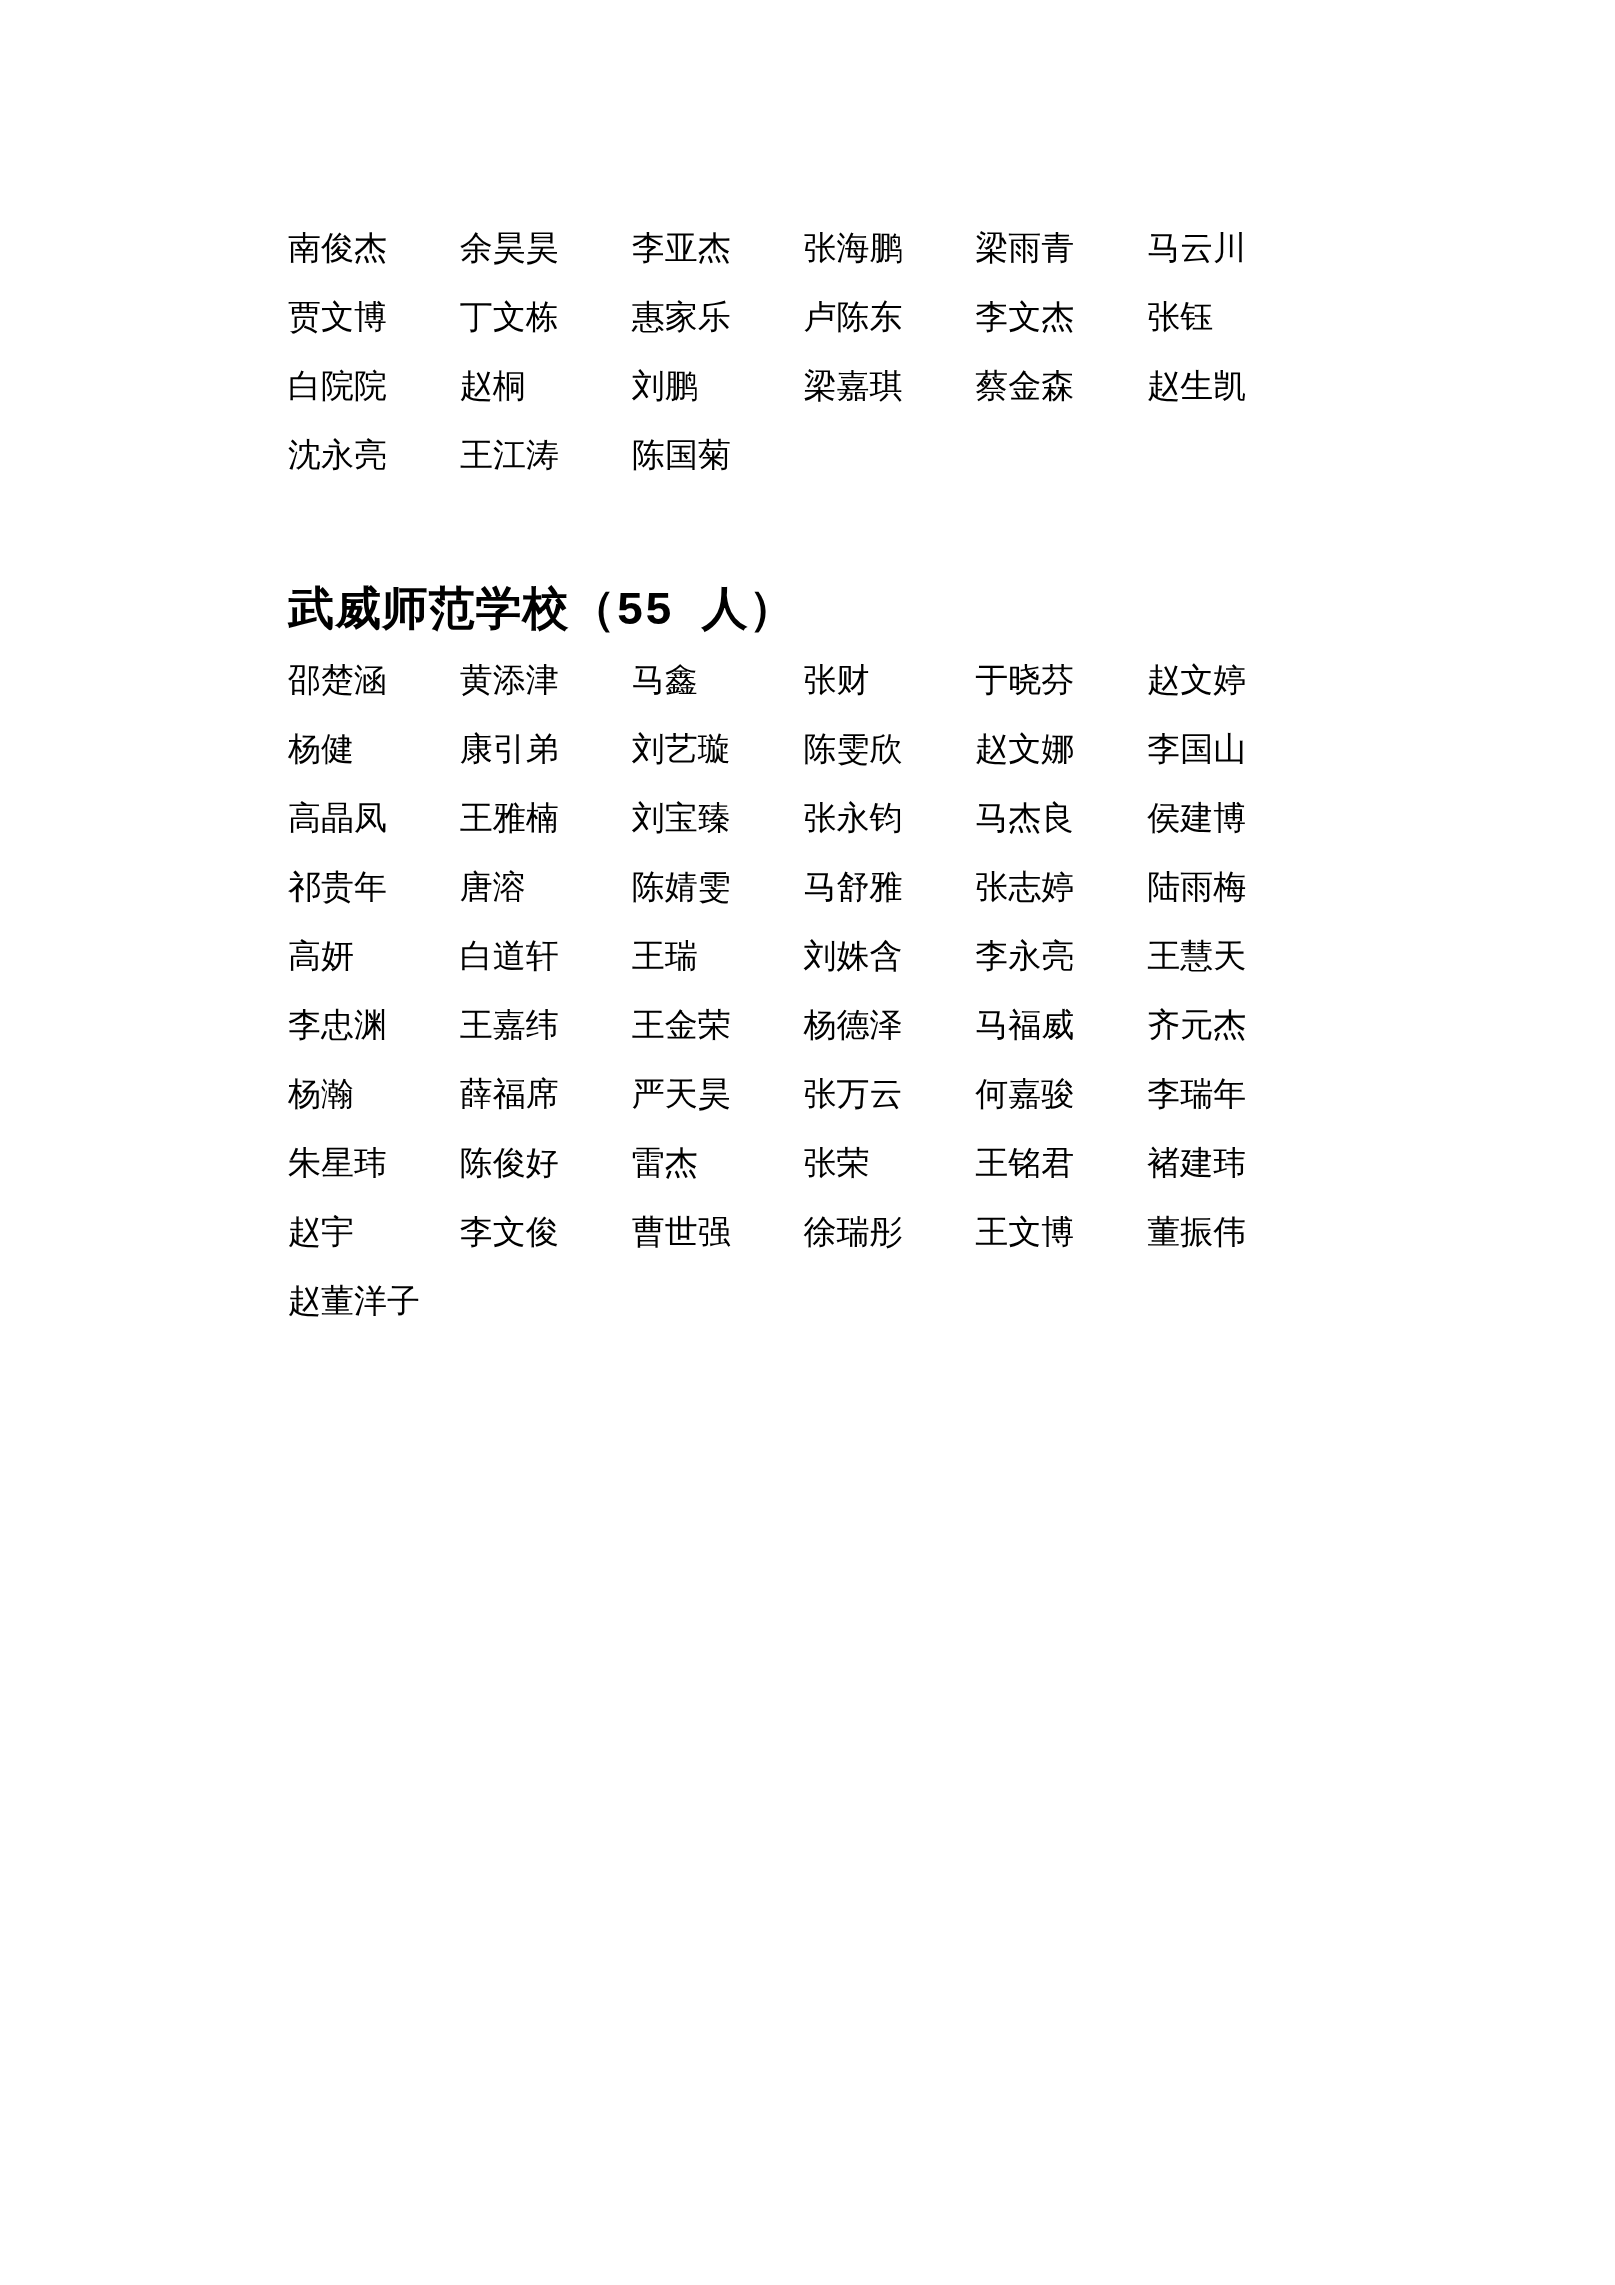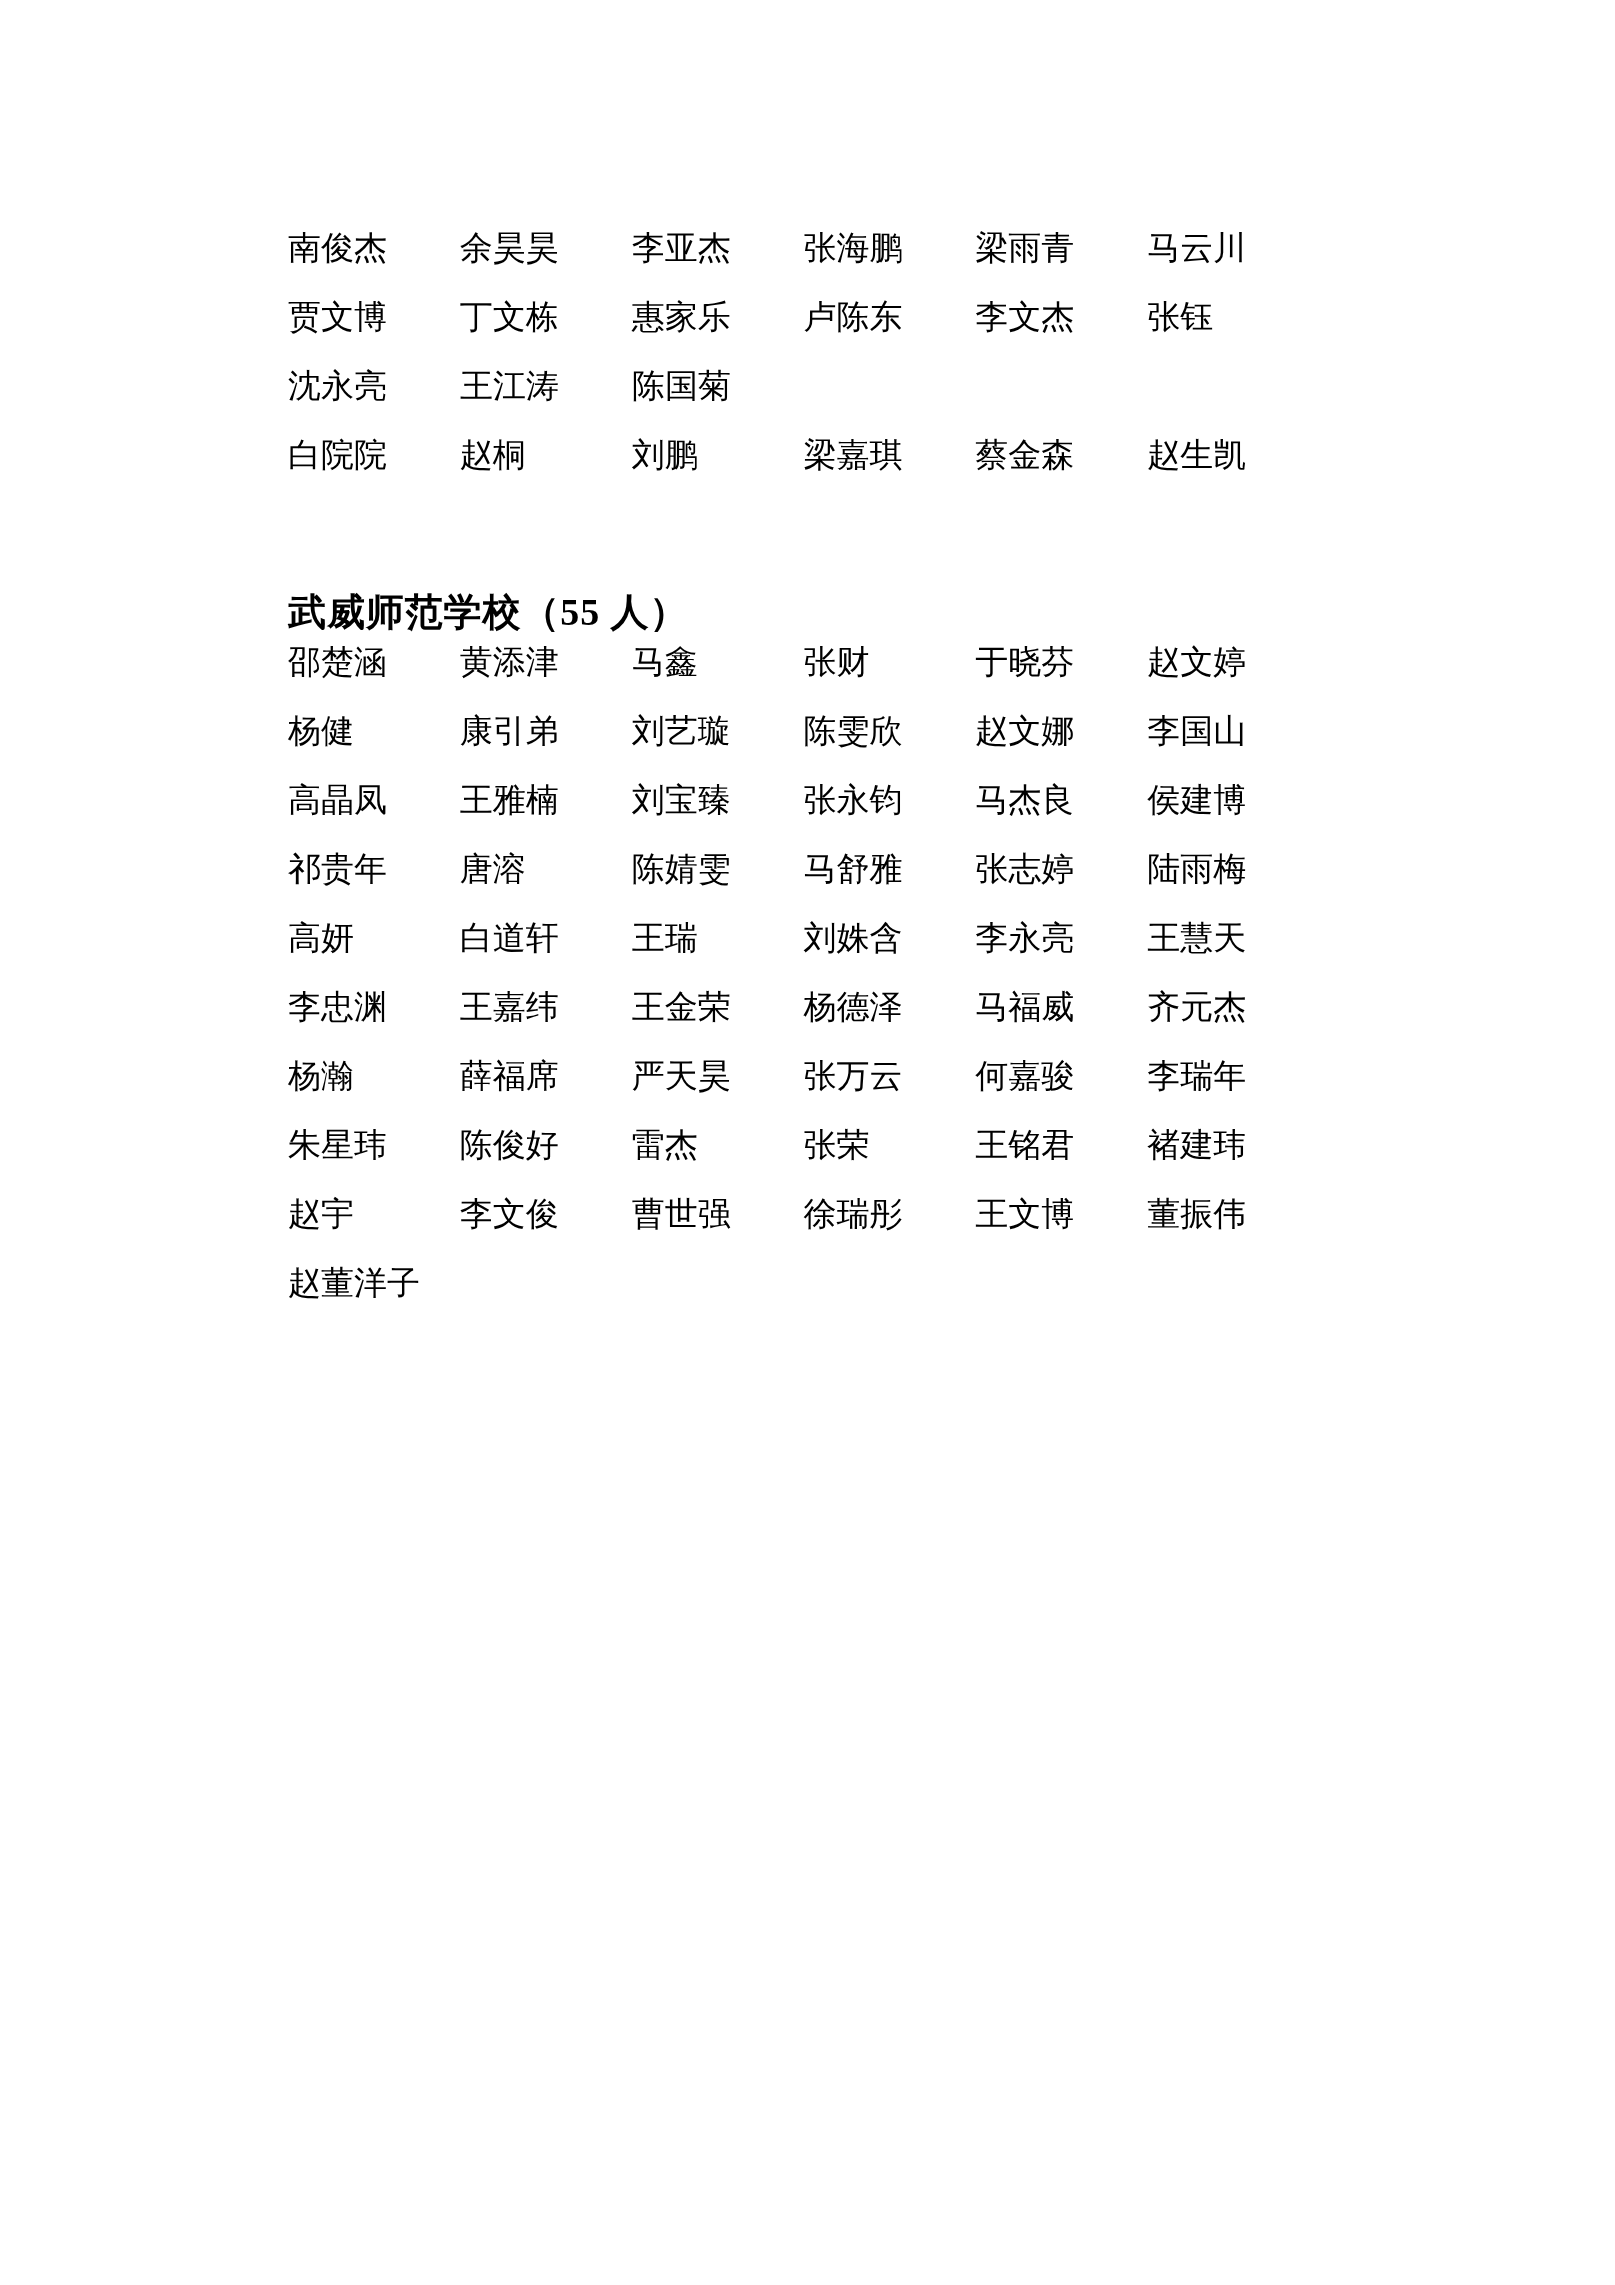--- a/index.html
+++ b/index.html
@@ -57,24 +57,25 @@
   }
   .nm4 {
     width: 140px;
     display: inline-flex !important;
     justify-content: space-between;
   }
   .section-gap {
     height: 87px;
   }
   .section-title {
-    font-size: 38px;
+    font-size: 46px;
     line-height: 51px;
     font-weight: bold;
-    font-family: Liberation Serif, serif;
+    font-family: Liberation Mono, monospace;
+    margin-bottom: 18px;
     letter-spacing: 0.9px;
   }
   .block {
     margin-bottom: 0;
   }
 </style>
 </head>
 <body>
 
 <div class="page">
@@ -91,32 +92,32 @@
       </div>
       <div class="name-row">
         <div class="name-cell"><span class="nm3">贾文博</span></div>
         <div class="name-cell"><span class="nm3">丁文栋</span></div>
         <div class="name-cell"><span class="nm3">惠家乐</span></div>
         <div class="name-cell"><span class="nm3">卢陈东</span></div>
         <div class="name-cell"><span class="nm3">李文杰</span></div>
         <div class="name-cell"><span class="nm2">张钰</span></div>
       </div>
       <div class="name-row">
-        <div class="name-cell"><span class="nm3">沈永亮</span></div>
-        <div class="name-cell"><span class="nm3">王江涛</span></div>
-        <div class="name-cell"><span class="nm3">陈国菊</span></div>
-      </div>
-      <div class="name-row">
         <div class="name-cell"><span class="nm3">白院院</span></div>
         <div class="name-cell"><span class="nm2">赵桐</span></div>
         <div class="name-cell"><span class="nm2">刘鹏</span></div>
         <div class="name-cell"><span class="nm3">梁嘉琪</span></div>
         <div class="name-cell"><span class="nm3">蔡金森</span></div>
         <div class="name-cell"><span class="nm3">赵生凯</span></div>
       </div>
+      <div class="name-row">
+        <div class="name-cell"><span class="nm3">沈永亮</span></div>
+        <div class="name-cell"><span class="nm3">王江涛</span></div>
+        <div class="name-cell"><span class="nm3">陈国菊</span></div>
+      </div>
     </div>
 
     <div class="section-gap"></div>
 
     <div class="block">
       <div class="section-title">武威师范学校（55 人）</div>
 
       <div class="name-row">
         <div class="name-cell"><span class="nm3">邵楚涵</span></div>
         <div class="name-cell"><span class="nm3">黄添津</span></div>

